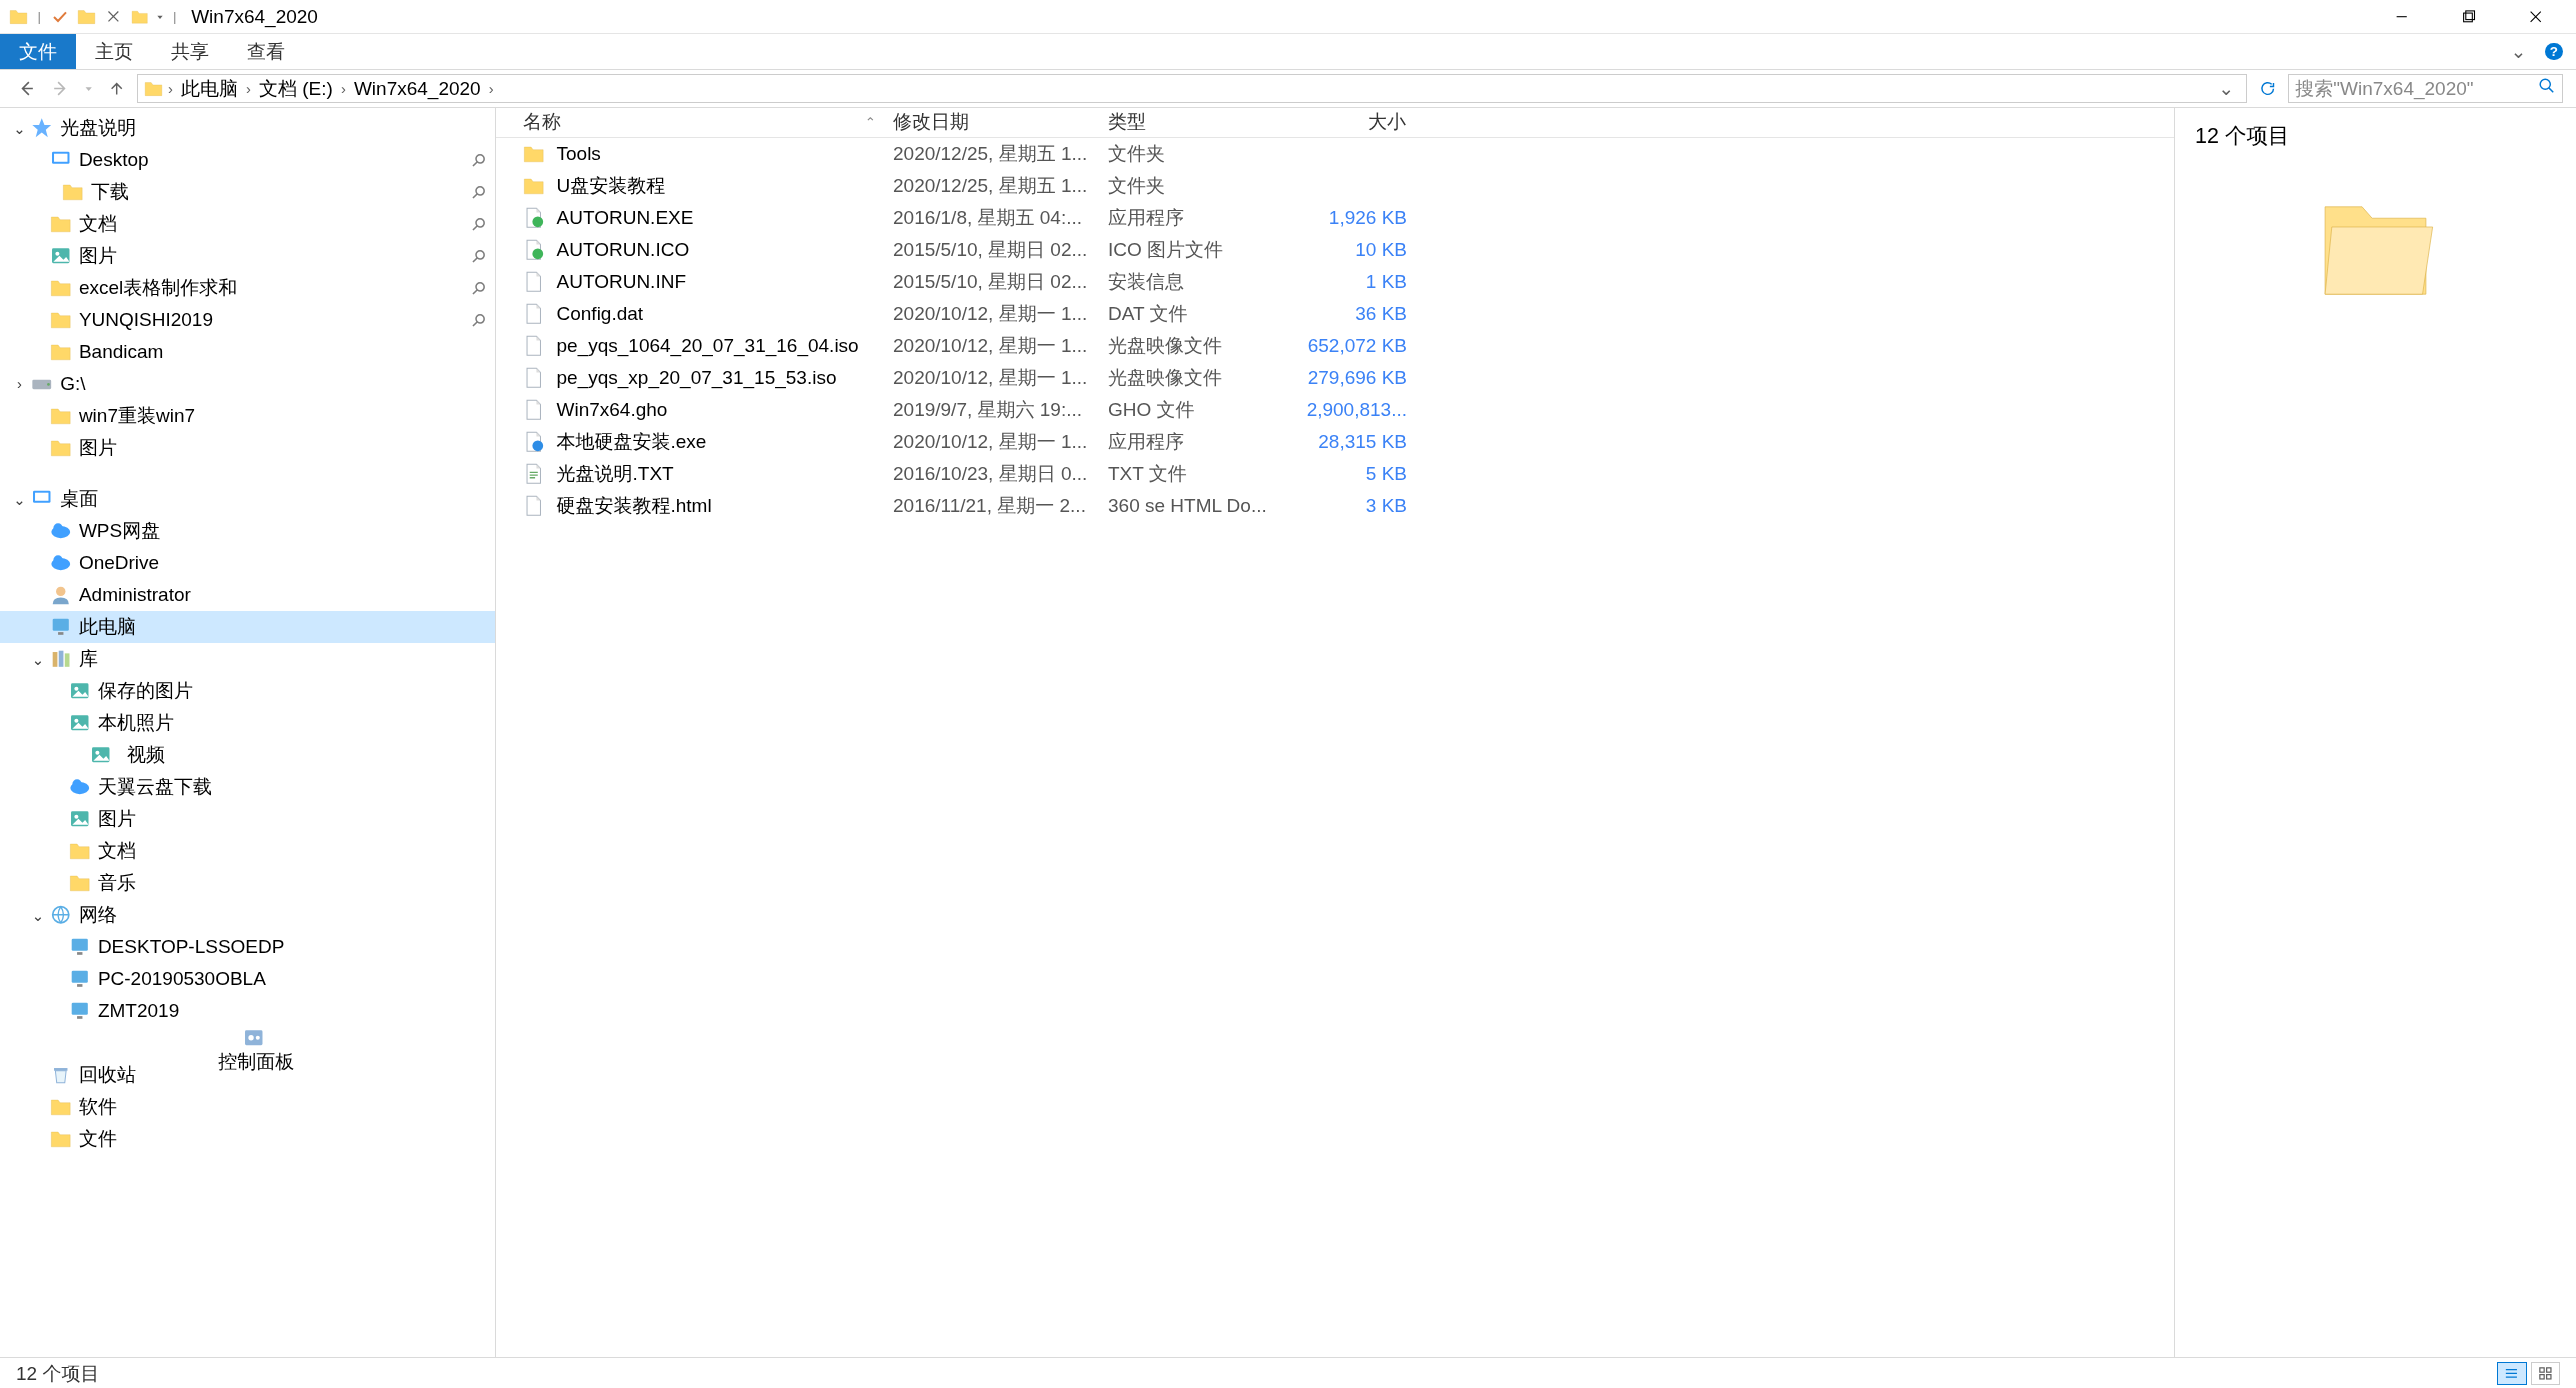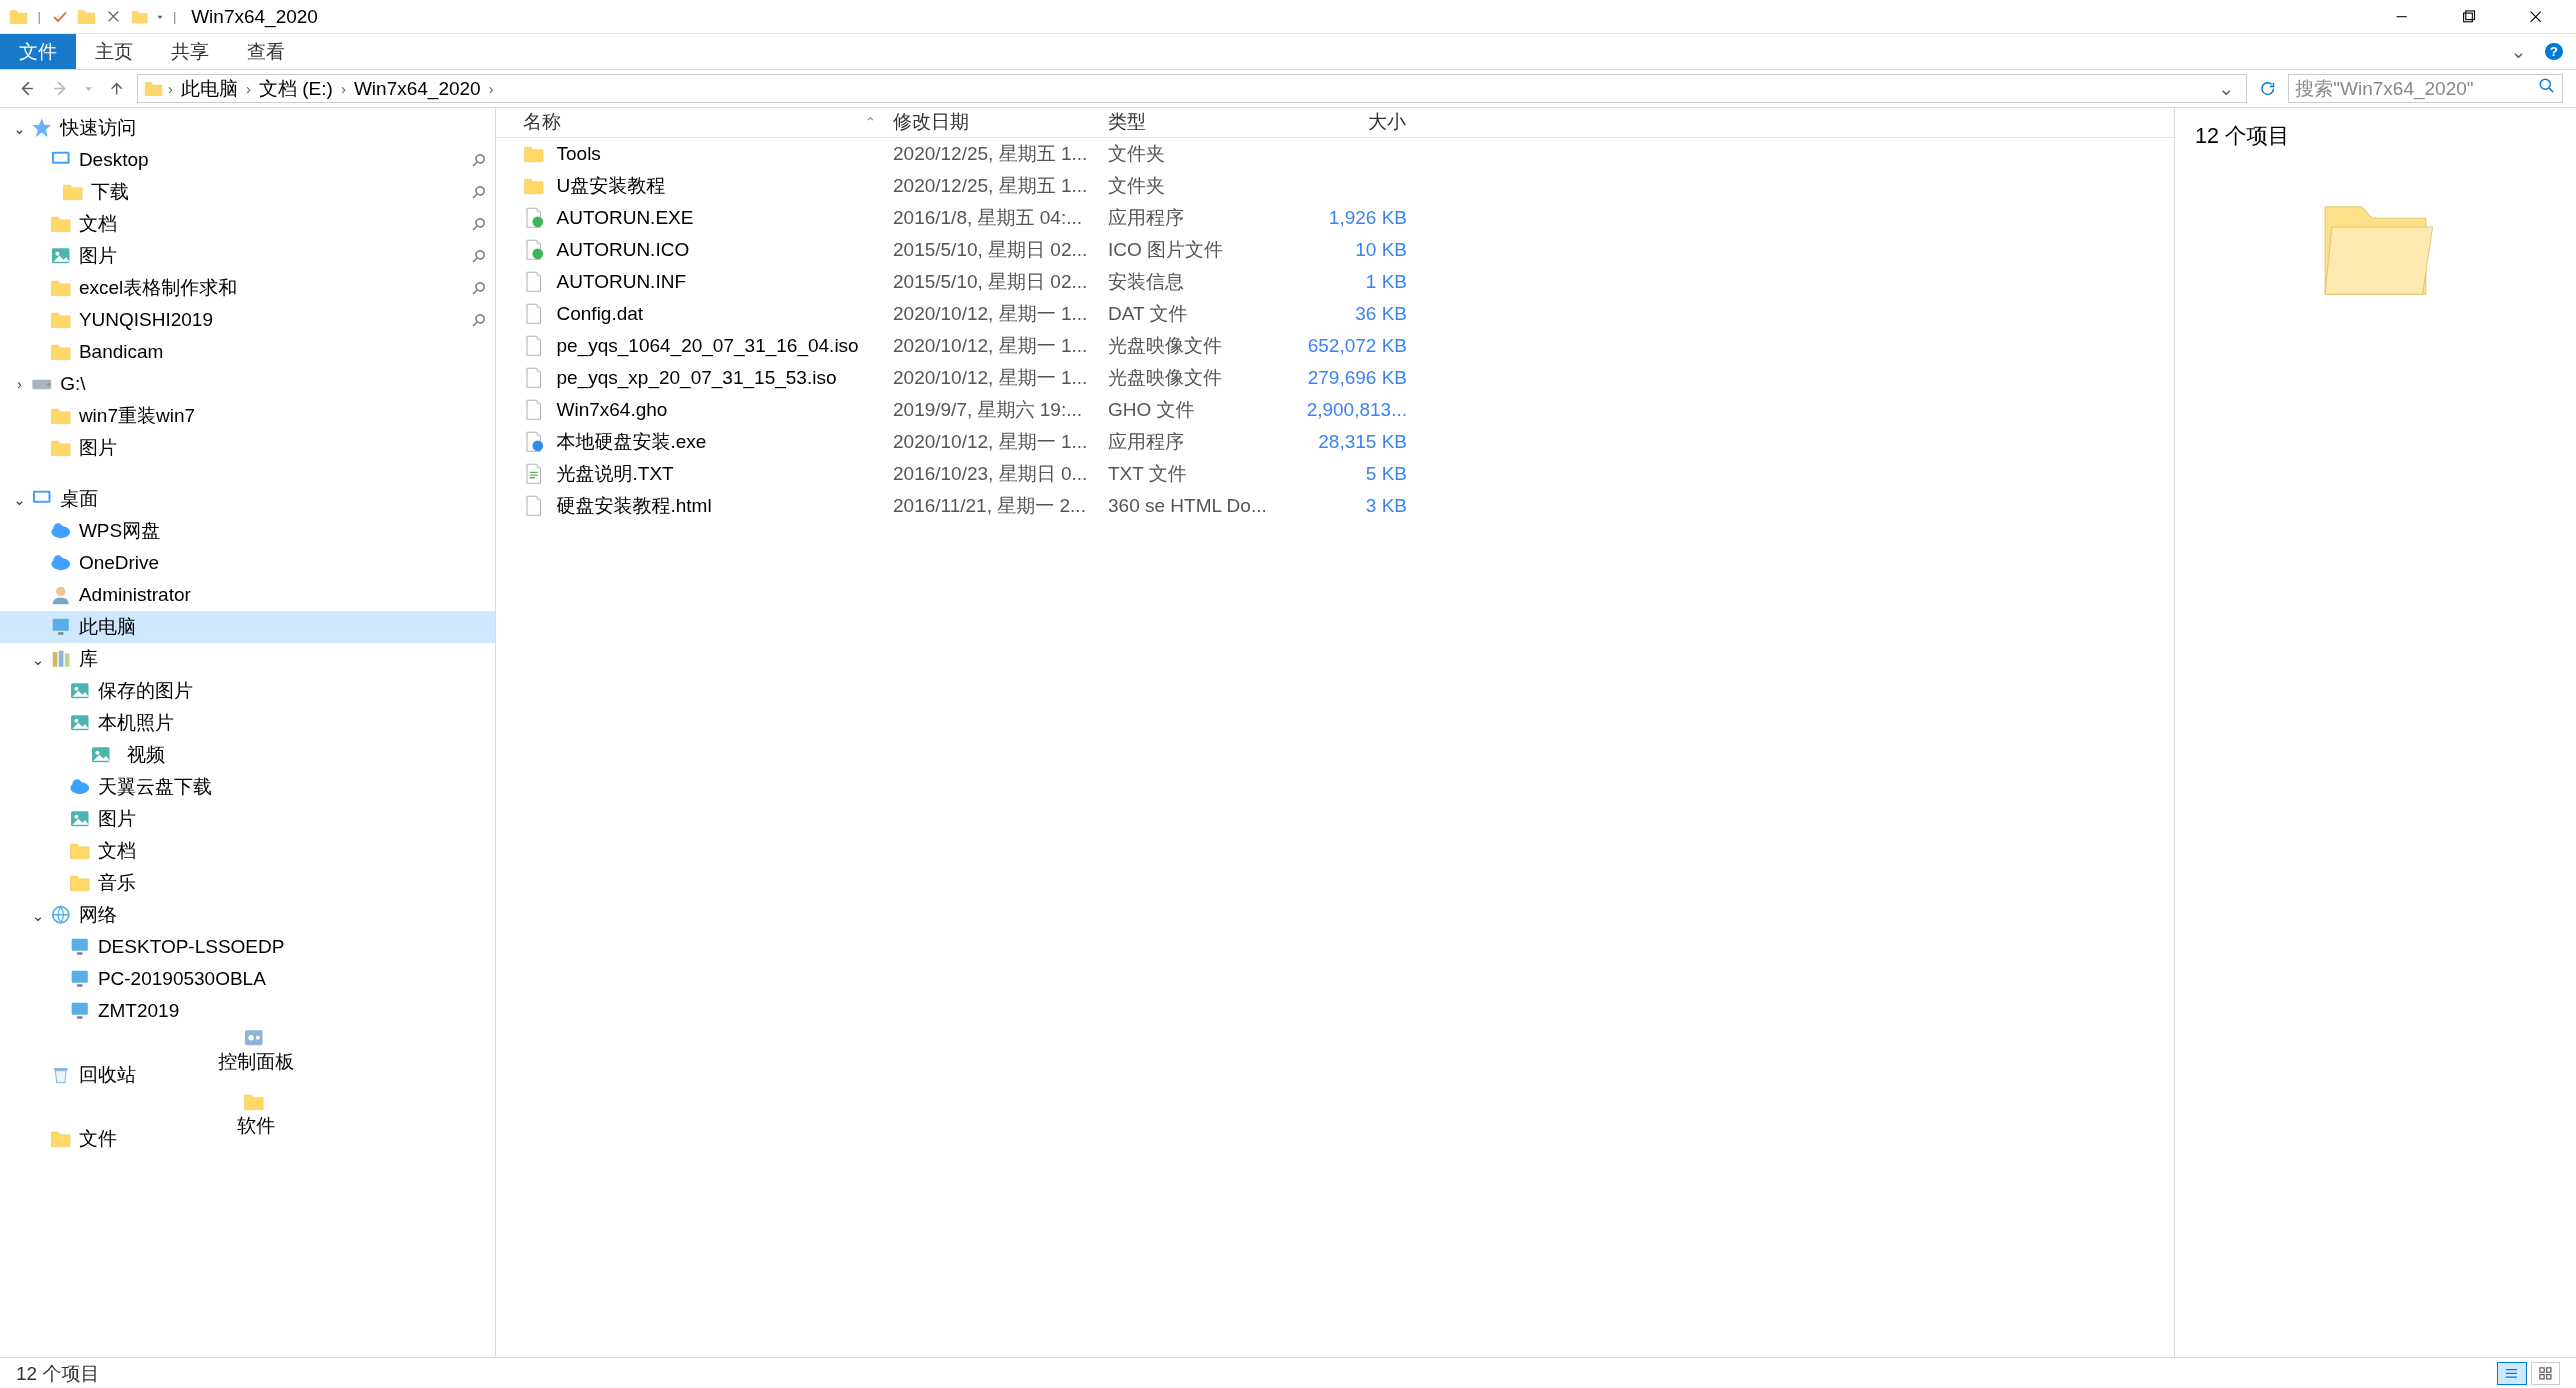--- a/index.html
+++ b/index.html
@@ -252,21 +252,21 @@
 <div class="content">
 
   <div class="sidebar" id="sidebar">
       <div class="tree-item" style="padding-left: 9.4px;">
         <span class="expand">⌄</span>
     <span class="ticon">
           <svg width="21.5" height="21.5" viewBox="0 0 32 32">
             <use href="#svg-star"></use>
           </svg>
         </span>
-    <span class="tlabel">快速访问</span>
+    <span class="tlabel">光盘说明</span>
     </div>
       <div class="tree-item" style="padding-left: 28px;">
         <span class="expand"></span>
     <span class="ticon">
           <svg width="21.5" height="21.5" viewBox="0 0 32 32">
             <use href="#svg-desktop"></use>
           </svg>
         </span>
     <span class="tlabel">Desktop</span>
     <span class="pin">⚲</span>
@@ -521,21 +521,21 @@
     </div>
       <div class="tree-item" style="padding-left: 28px;">
         <span class="expand"></span>
     <span class="ticon">
           <svg width="21.5" height="21.5" viewBox="0 0 32 32">
             <use href="#svg-recycle"></use>
           </svg>
         </span>
     <span class="tlabel">回收站</span>
     </div>
-      <div class="tree-item" style="padding-left: 28px; flex-direction: column;">
+      <div class="tree-item" style="padding-left: 28px;">
         <span class="expand"></span>
     <span class="ticon">
           <svg width="21.5" height="21.5" viewBox="0 0 32 32">
             <use href="#svg-folder"></use>
           </svg>
         </span>
     <span class="tlabel">软件</span>
     </div>
       <div class="tree-item" style="padding-left: 28px;">
         <span class="expand"></span>

